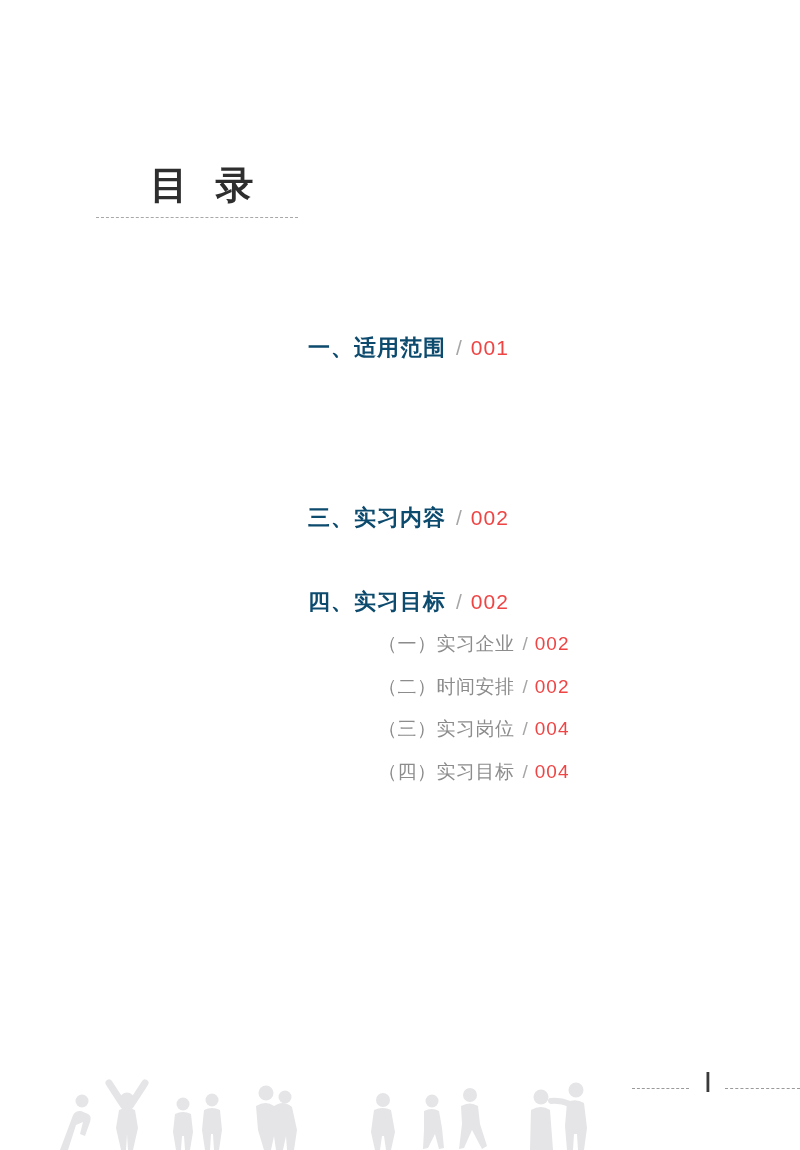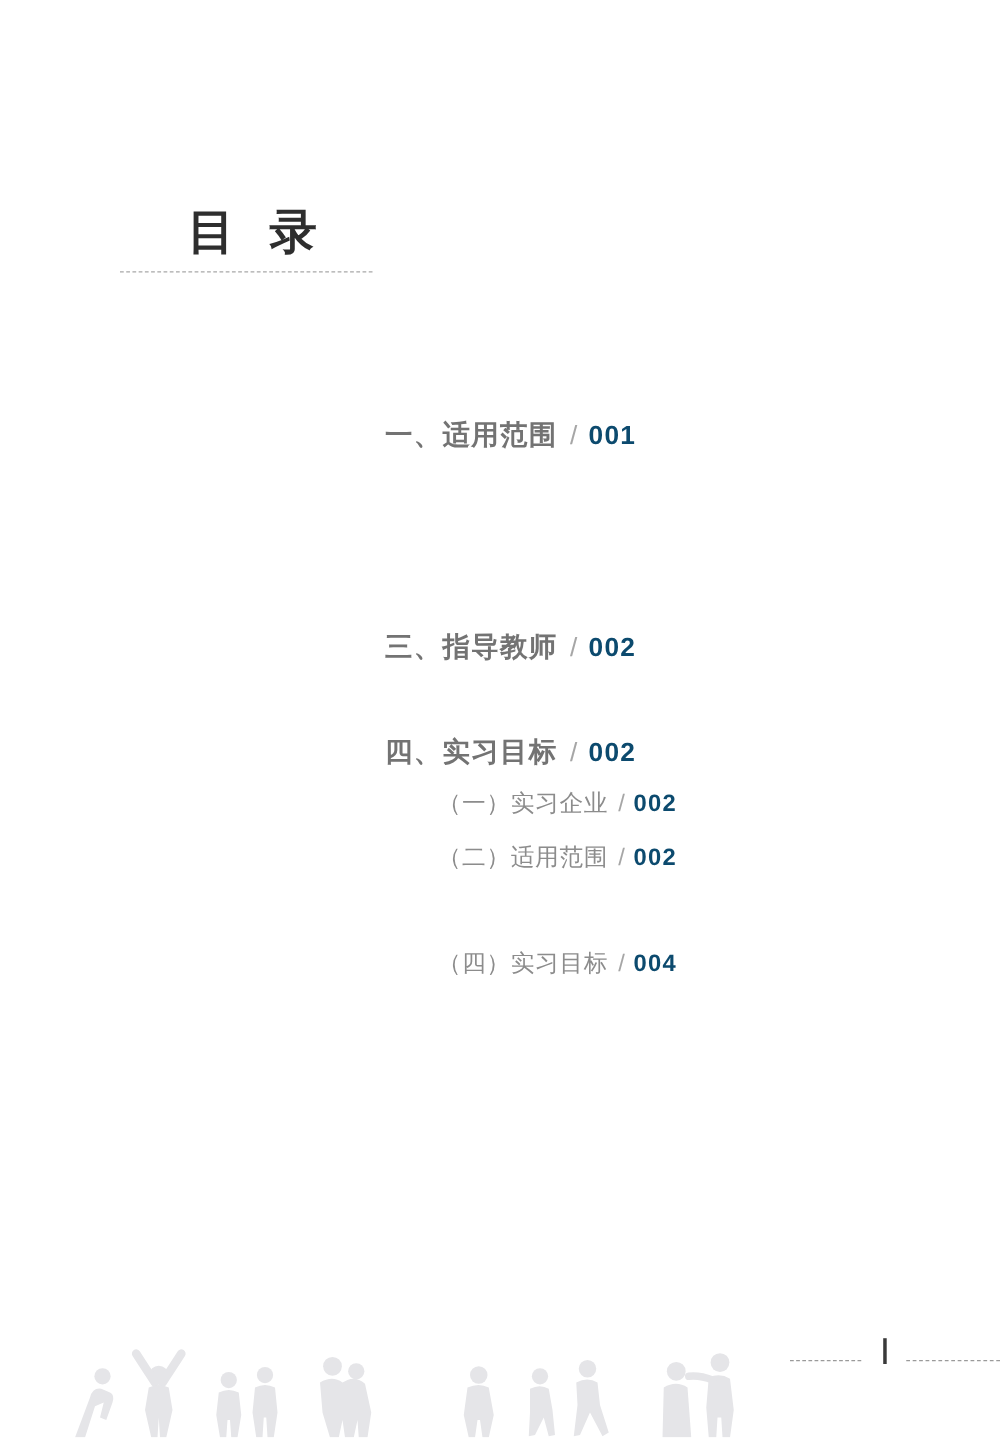--- a/index.html
+++ b/index.html
@@ -15,26 +15,26 @@
     word-spacing:16px;letter-spacing:1px;white-space:nowrap;text-align:right;
   }
   .title-rule{
     position:absolute;left:96px;top:217px;width:202px;height:0;
     border-top:1px dashed #a8a8a8;
   }
   
   .toc{position:absolute;left:308px;top:0;width:420px;height:1000px;}
   .toc-row{position:absolute;left:0;white-space:nowrap;}
   .toc-row.level1{font-size:22px;line-height:24px;}
-  .toc-row.level1 .lbl{font-weight:700;color:#737373;letter-spacing:1px;text-align:center;}
+  .toc-row.level1 .lbl{font-weight:700;color:#0c4a6e;letter-spacing:1px;text-align:center;}
   .toc-row.level2{left:42px;font-size:19px;line-height:22px;}
-  .toc-row.level2 .lbl{font-weight:400;color:#8c8c8c;letter-spacing:0.5px;}
+  .toc-row.level2 .lbl{font-weight:400;color:#8c8c8c;letter-spacing:0.5px;margin-left:28px;}
   .sep{color:#a6a6a6;font-weight:400;margin:0 9px 0 10px;}
   .level2 .sep{margin:0 7px 0 8px;}
-  .pg{color:#0c4a6e;font-weight:700;letter-spacing:1px;}
+  .pg{color:#ef4444;font-weight:400;letter-spacing:1px;}
   .level1 .pg,.level1 .sep{font-size:21px;}
   .level2 .pg,.level2 .sep{font-size:19px;}
   
   .footer-dash{position:absolute;height:0;border-top:1px dashed #9a9a9a;}
   .dash-left{left:632px;top:1088px;width:57px;}
   .dash-right{left:725px;top:1088px;width:75px;}
   .page-number{
     position:absolute;left:698px;top:1066px;width:20px;height:32px;
     text-align:center;font-size:30px;line-height:32px;font-weight:400;
     color:#3a3a3a;font-family:"Liberation Sans","DejaVu Sans",sans-serif;
@@ -46,30 +46,33 @@
 <body>
 
 <div class="doc-title">目 录</div>
 <div class="title-rule"></div>
 
 <div class="toc">
   <div class="toc-row level1" style="top:336px">
     <span class="lbl">一、适用范围</span><span class="sep">/</span><span class="pg">001</span>
   </div>
   <div class="toc-row level1" style="top:506px">
-    <span class="lbl">三、指导教师</span><span class="sep">/</span><span class="pg">002</span>
+    <span class="lbl">三、实习内容</span><span class="sep">/</span><span class="pg">002</span>
   </div>
   <div class="toc-row level1" style="top:590px">
     <span class="lbl">四、实习目标</span><span class="sep">/</span><span class="pg">002</span>
   </div>
   <div class="toc-row level2" style="top:633px">
     <span class="lbl">（一）实习企业</span><span class="sep">/</span><span class="pg">002</span>
   </div>
   <div class="toc-row level2" style="top:676px">
-    <span class="lbl">（二）适用范围</span><span class="sep">/</span><span class="pg">002</span>
+    <span class="lbl">（二）时间安排</span><span class="sep">/</span><span class="pg">002</span>
+  </div>
+  <div class="toc-row level2" style="top:718px">
+    <span class="lbl">（三）实习岗位</span><span class="sep">/</span><span class="pg">004</span>
   </div>
   <div class="toc-row level2" style="top:761px">
     <span class="lbl">（四）实习目标</span><span class="sep">/</span><span class="pg">004</span>
   </div>
 </div>
 
 <svg class="silhouettes" viewBox="0 0 620 80" preserveAspectRatio="none" aria-hidden="true">
   <g fill="#e5e5e8" stroke="none">
 
     <circle cx="82" cy="31" r="6.5"></circle>

